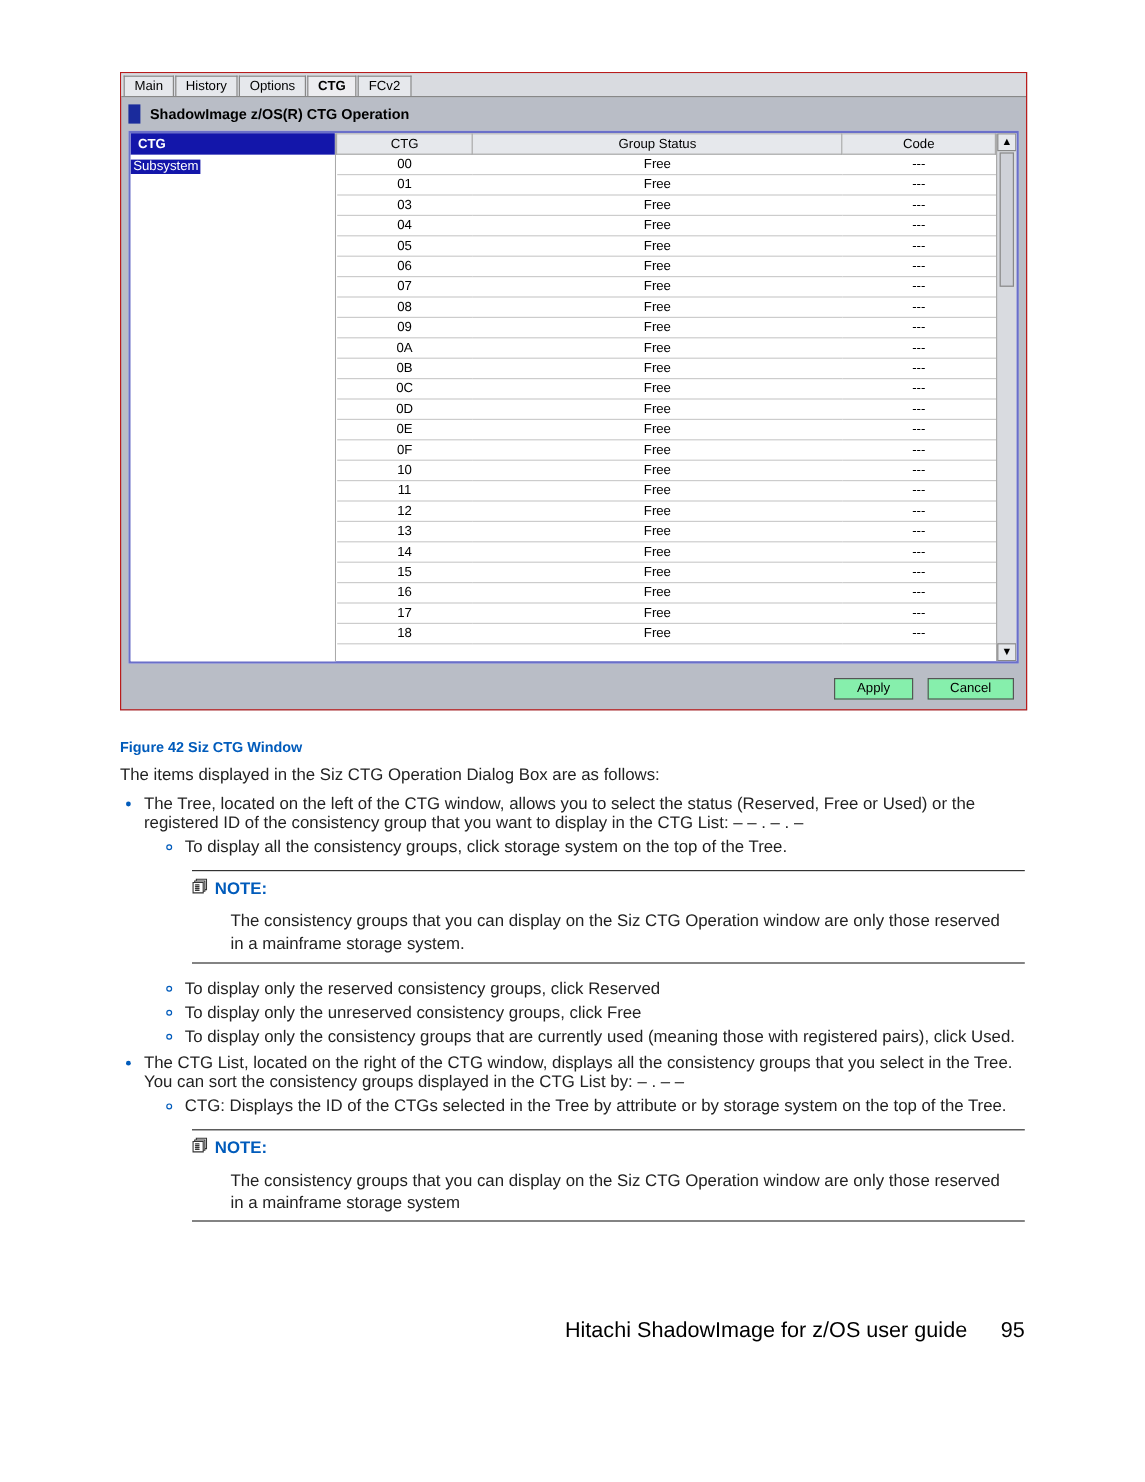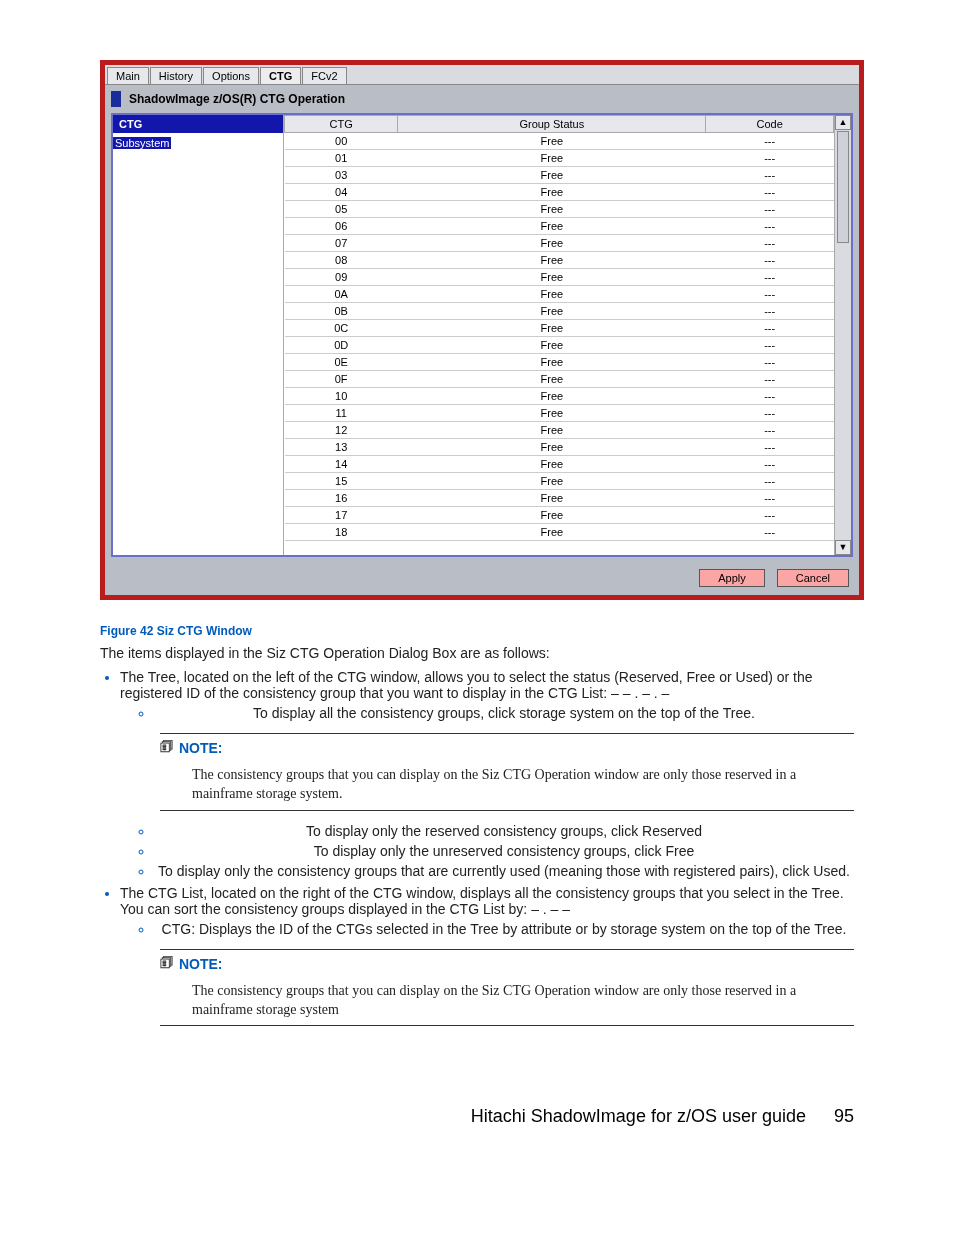--- a/index.html
+++ b/index.html
@@ -10,21 +10,21 @@
     justify-content: center;
   }
   .page {
     width: 954px;
     padding: 60px 100px 40px 100px;
     box-sizing: border-box;
   }
 
   
   .app {
-    border: 5px solid #b91c1c;
+    border: 1px solid #b91c1c;
     background: #b9bdc6;
     padding: 0;
     width: 100%;
   }
   .tabs {
     display: flex;
     gap: 0;
     background: #d9dbe0;
     border-bottom: 1px solid #888;
     padding-left: 2px;
@@ -123,45 +123,45 @@
     position:absolute; left:2px; right:2px; top:16px; height:110px;
     background:#cfd1d8; border:1px solid #888;
   }
 
   .btn-row {
     display:flex; justify-content:flex-end; gap:12px;
     padding: 6px 10px 8px 0;
   }
   .btn {
     border: 1px solid #555;
-    background: #fca5a5;
+    background: #86efac;
     font-size: 11px;
     padding: 2px 18px;
     cursor: pointer;
   }
 
   
   .doc { margin-top: 24px; font-size: 14px; color:#222; }
   .fig-title {
     color: #005bbb; font-weight: bold; margin: 18px 0 6px 0;
     font-size: 12px;
   }
   .doc p { margin: 6px 0; line-height: 1.35; }
   ul.b1 { margin: 6px 0 6px 4px; padding-left: 16px; }
   ul.b1 > li { margin: 6px 0; }
   ul.b1 > li::marker { color:#005bbb; }
   ul.b2 { margin: 4px 0 4px 18px; padding-left: 16px; }
   ul.b2 > li::marker { color:#005bbb; }
-  ul.b2 > li { margin: 4px 0; text-align: center; }
+  ul.b2 > li { margin: 4px 0; }
 
   .note-block { margin: 12px 0 12px 40px; }
   .note-hr { border:none; border-top:1px solid #333; margin:2px 0; }
   .note-label { color:#005bbb; font-weight:bold; display:flex; align-items:center; gap:6px; font-size:14px; }
   .note-icon { font-size:14px; color:#333; }
-  .note-body { margin: 6px 16px 6px 32px; font-size:14px; line-height:1.35;font-family:Liberation Serif, serif; }
+  .note-body { margin: 6px 16px 6px 32px; font-size:14px; line-height:1.35; }
 
   .footer {
     display:flex; justify-content:flex-end; gap:28px;
     margin-top: 80px; font-size: 18px;
   }
 </style>
 </head>
 <body>
 
 <div class="page">

